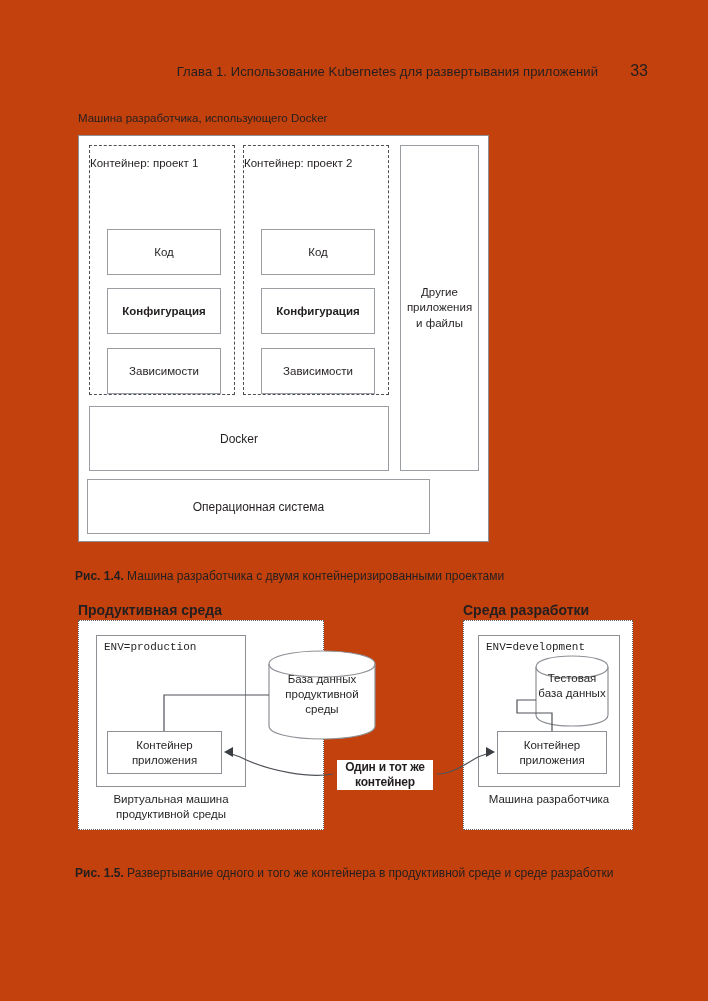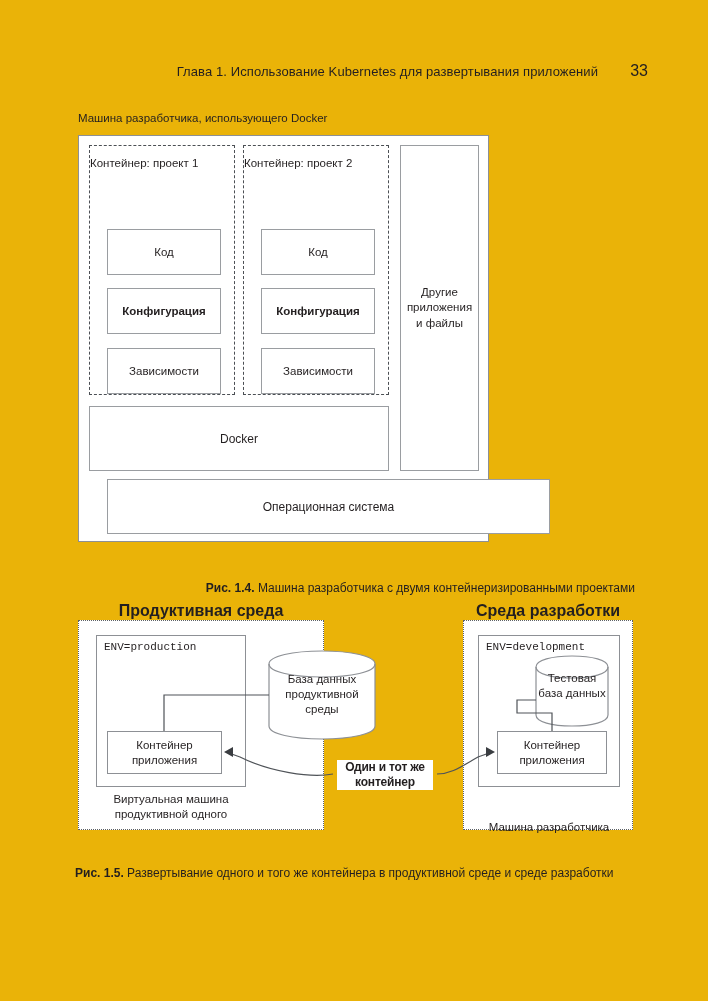--- a/index.html
+++ b/index.html
@@ -13,21 +13,21 @@
     height: 1001px;
     position: relative;
     font-family: "Liberation Sans", sans-serif;
     color: #1d1d1d;
     overflow: hidden;
   }
 
   .page {
     position: absolute;
     inset: 0;
-    background: #eab308;
+    background: #c2410c;
   }
 
   
   .running-head {
     position: absolute;
     left: 60px;
     top: 62px;
     width: 588px;
     display: flex;
     align-items: baseline;
@@ -138,23 +138,23 @@
     justify-content: center;
     text-align: center;
     font-size: 11.5px;
     line-height: 1.35;
     color: #231f20;
     padding: 0 3px;
   }
 
   .os-box {
     position: absolute;
-    left: 28px;
+    left: 8px;
     top: 343px;
-    width: 443px;
+    width: 343px;
     height: 55px;
     border: 1.2px solid #9a9da1;
     box-sizing: border-box;
     background: #fff;
     display: flex;
     align-items: center;
     justify-content: center;
     font-size: 12px;
     color: #231f20;
   }
@@ -163,30 +163,30 @@
     position: absolute;
     left: 75px;
     width: 560px;
     font-size: 12px;
     line-height: 1.45;
     color: #231f20;
   }
   .fig-caption .lead {
     font-weight: bold;
   }
-  #fig14-caption { top: 580px; text-align: right; }
+  #fig14-caption { top: 568px; }
   #fig15-caption { top: 846px; margin-top: 19px; }
 
   
   .env-header {
     position: absolute;
-    font-size: 16px;
+    font-size: 14px;
     font-weight: bold;
     color: #231f20;
-    text-align: center;
+    text-align: left;
     white-space: nowrap;
   }
   #prod-header { left: 78px; width: 246px; top: 602px; }
   #dev-header  { left: 463px; width: 170px; top: 602px; }
 
   .env-dotted {
     position: absolute;
     border: 1.3px dotted #5d6166;
     box-sizing: border-box;
     background: #fff;
@@ -230,21 +230,21 @@
   #dev-app  { left: 497px; top: 731px; width: 110px; height: 43px; }
 
   .machine-label {
     position: absolute;
     text-align: center;
     font-size: 11.5px;
     line-height: 1.32;
     color: #231f20;
   }
   #prod-machine-label { left: 88px; top: 792px; width: 166px; }
-  #dev-machine-label  { left: 478px; top: 792px; width: 142px; margin-top: 28px; }
+  #dev-machine-label  { left: 478px; top: 792px; width: 142px; }
 
   
   .cylinder {
     position: absolute;
   }
   .cylinder svg { display: block; overflow: visible; }
   .cyl-text {
     position: absolute;
     left: 0;
     right: 0;
@@ -347,21 +347,21 @@
     <svg width="74" height="72" viewBox="0 0 74 72" aria-hidden="true">
       <path d="M1 12 C1 5, 17 1, 37 1 C57 1, 73 5, 73 12 L73 60 C73 67, 57 71, 37 71 C17 71, 1 67, 1 60 Z" fill="#ffffff" stroke="#8d9095" stroke-width="1.2"></path>
       <path d="M1 12 C1 19, 17 23, 37 23 C57 23, 73 19, 73 12" fill="none" stroke="#8d9095" stroke-width="1.2"></path>
     </svg>
     <div class="cyl-text">Тестовая база данных</div>
   </div>
 
   <div class="app-container-box" id="prod-app">Контейнер приложения</div>
   <div class="app-container-box" id="dev-app">Контейнер приложения</div>
 
-  <div class="machine-label" id="prod-machine-label">Виртуальная машина продуктивной одного</div>
+  <div class="machine-label" id="prod-machine-label">Виртуальная машина продуктивной среды</div>
   <div class="machine-label" id="dev-machine-label">Машина разработчика</div>
 
   <svg class="connector" aria-hidden="true">
 
     <path d="M269 695 L164 695 L164 731"></path>
 
     <path d="M536 700 L517 700 L517 713 L552 713 L552 731"></path>
 
     <path d="M333 774 C310 778, 270 772, 240 757 L226 752"></path>
     <polygon class="arrow-head" points="224,752 233,747 233,757"></polygon>

